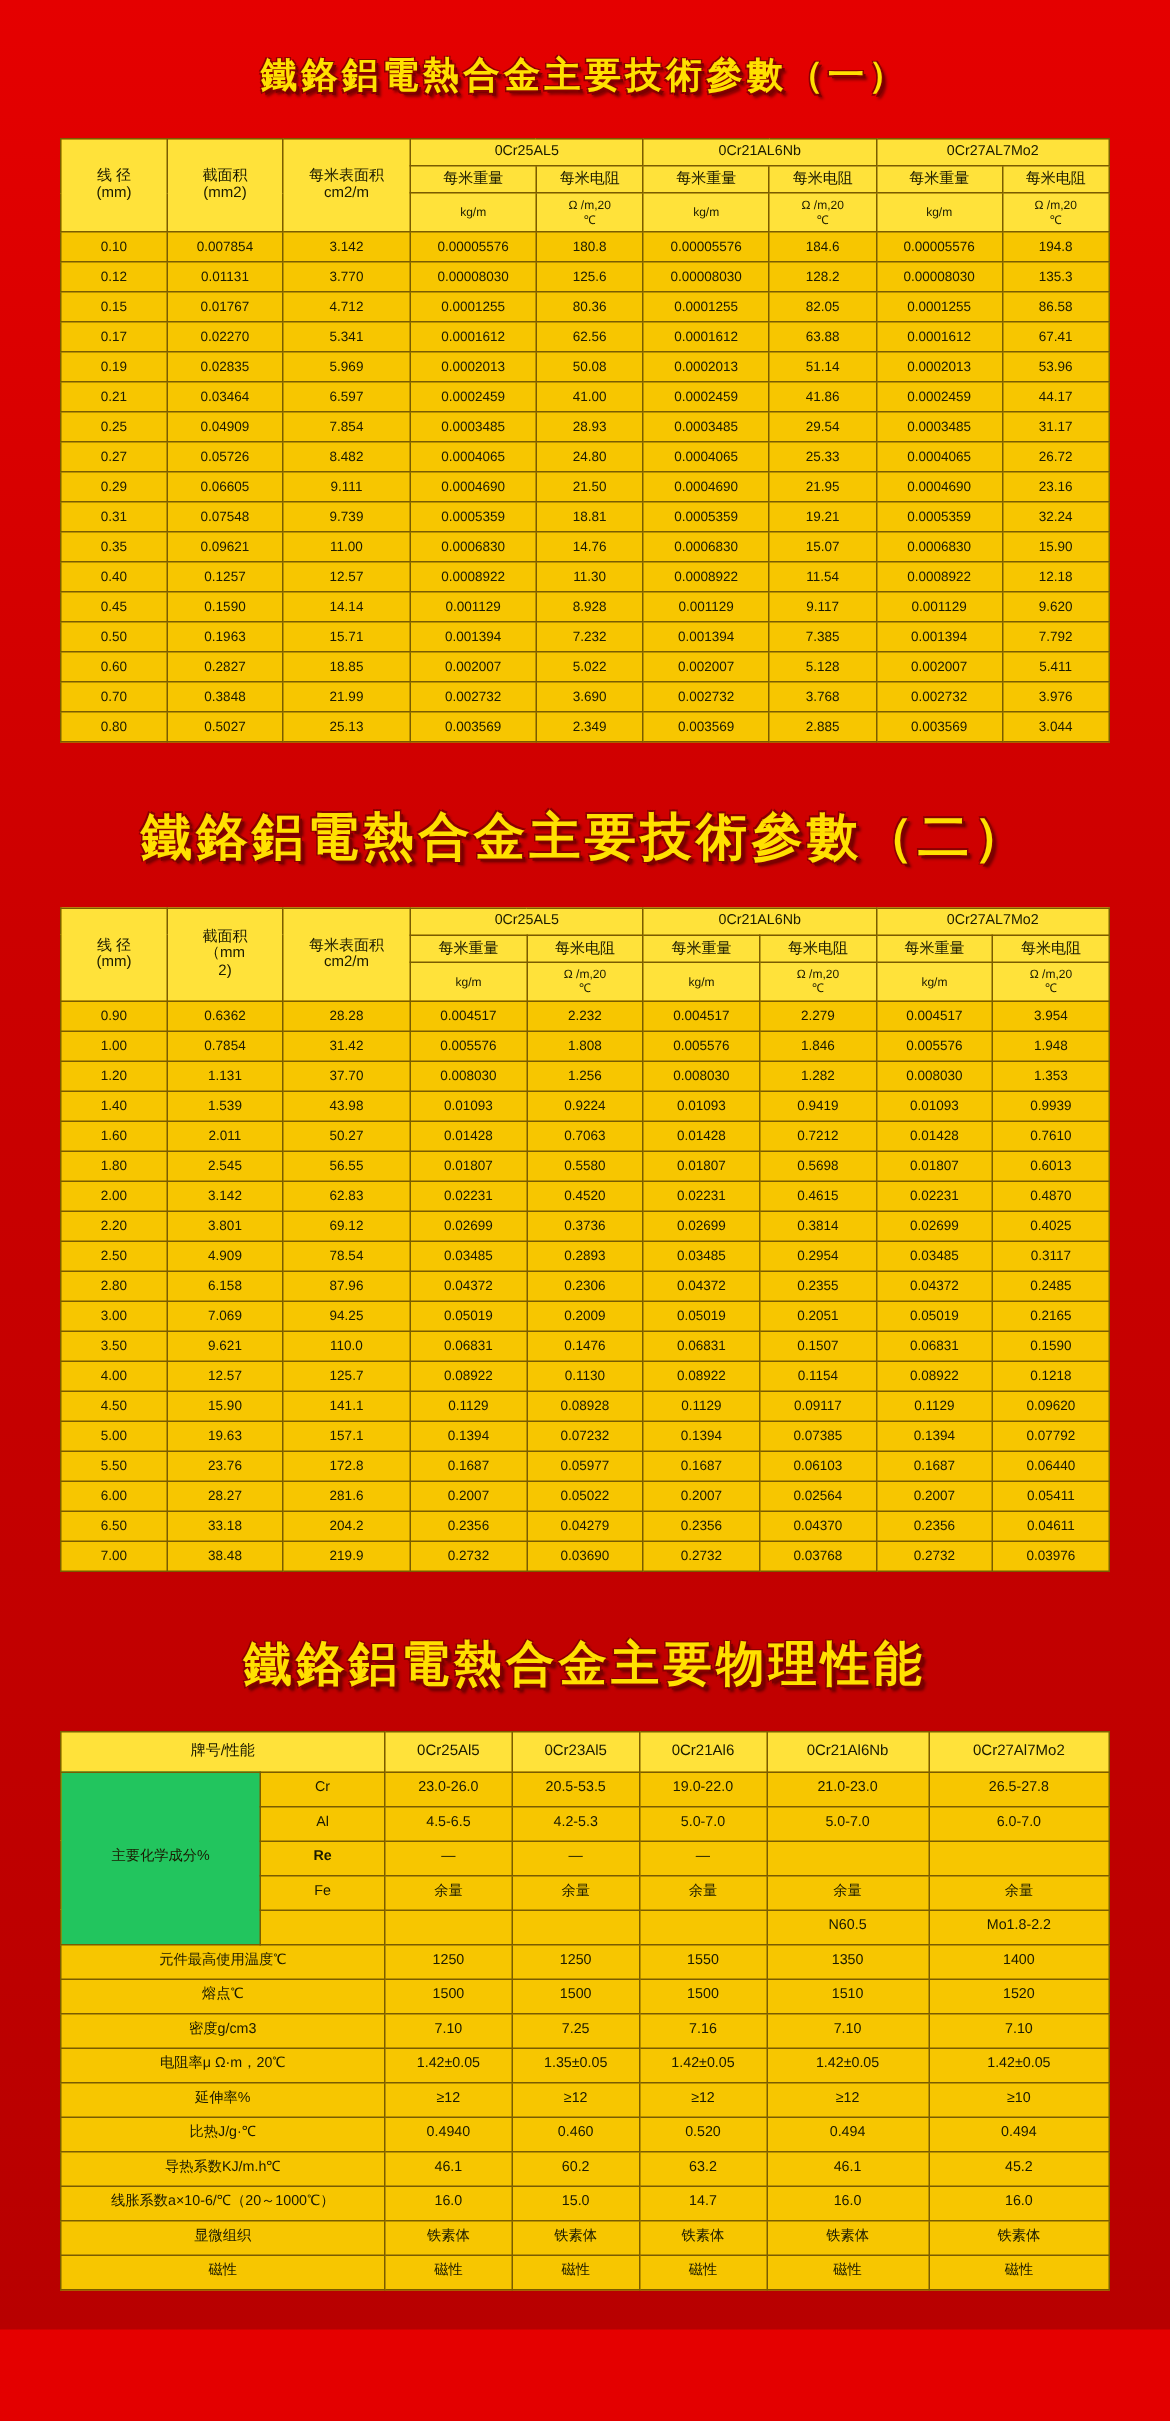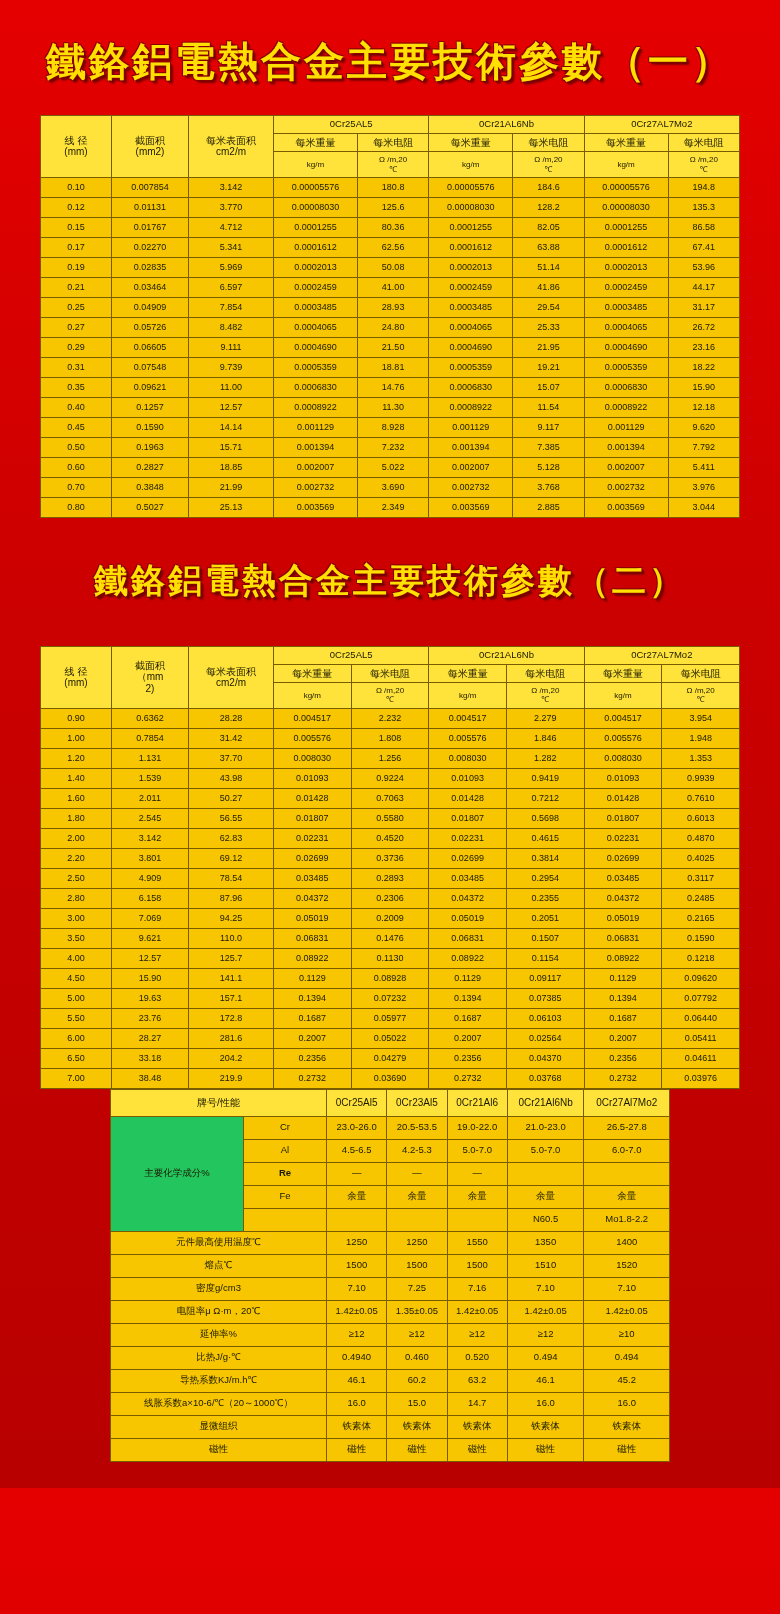--- a/index.html
+++ b/index.html
@@ -16,34 +16,34 @@
     font-weight:bold;
     color:#ffe000;
     letter-spacing:3px;
     text-shadow:
       -1px -1px 0 #8a0000,
       1px -1px 0 #8a0000,
       -1px  1px 0 #8a0000,
       2px  2px 0 #7a0000,
       3px  3px 2px rgba(0,0,0,.45);
   }
-  .t1{font-size:40px;padding:34px 0 26px 0;}
-  .t2{font-size:34px;padding:40px 0 42px 0;}
+  .t1{font-size:24px;padding:34px 0 26px 0;}
+  .t2{font-size:34px;padding:40px 0 24px 0;}
   .t3{font-size:32px;padding:40px 0 22px 0;}
 
   table{
     border-collapse:collapse;
     margin:0 auto;
     background:#f5c800;
     font-size:9px;
     color:#1a1a00;
   }
   table.tbl-a{width:700px;}
   table.tbl-b{width:700px;}
-  table.tbl-c{width:560px;}
+  table.tbl-c{width:700px;}
   td,th{
     border:1px solid #7a5c00;
     text-align:center;
     vertical-align:middle;
     padding:2px 1px;
     font-weight:normal;
     line-height:1.15;
   }
   thead td{
     background:#ffe23a;
@@ -218,21 +218,21 @@
         </tr>
         <tr>
           <td>0.31</td>
           <td>0.07548</td>
           <td>9.739</td>
           <td>0.0005359</td>
           <td>18.81</td>
           <td>0.0005359</td>
           <td>19.21</td>
           <td>0.0005359</td>
-          <td>18.22</td>
+          <td>32.24</td>
         </tr>
         <tr>
           <td>0.35</td>
           <td>0.09621</td>
           <td>11.00</td>
           <td>0.0006830</td>
           <td>14.76</td>
           <td>0.0006830</td>
           <td>15.07</td>
           <td>0.0006830</td>
@@ -561,20 +561,21 @@
           <td>0.2732</td>
           <td>0.03690</td>
           <td>0.2732</td>
           <td>0.03768</td>
           <td>0.2732</td>
           <td>0.03976</td>
         </tr>
       </tbody>
   </table>
 
+  <div class="title t3">鐵鉻鋁電熱合金主要物理性能</div>
 
   <table class="tbl-c">
     <thead>
       <tr id="t3head">
           <td colspan="2">牌号/性能</td>
           <td>0Cr25Al5</td>
           <td>0Cr23Al5</td>
           <td>0Cr21Al6</td>
           <td>0Cr21Al6Nb</td>
           <td>0Cr27Al7Mo2</td>

